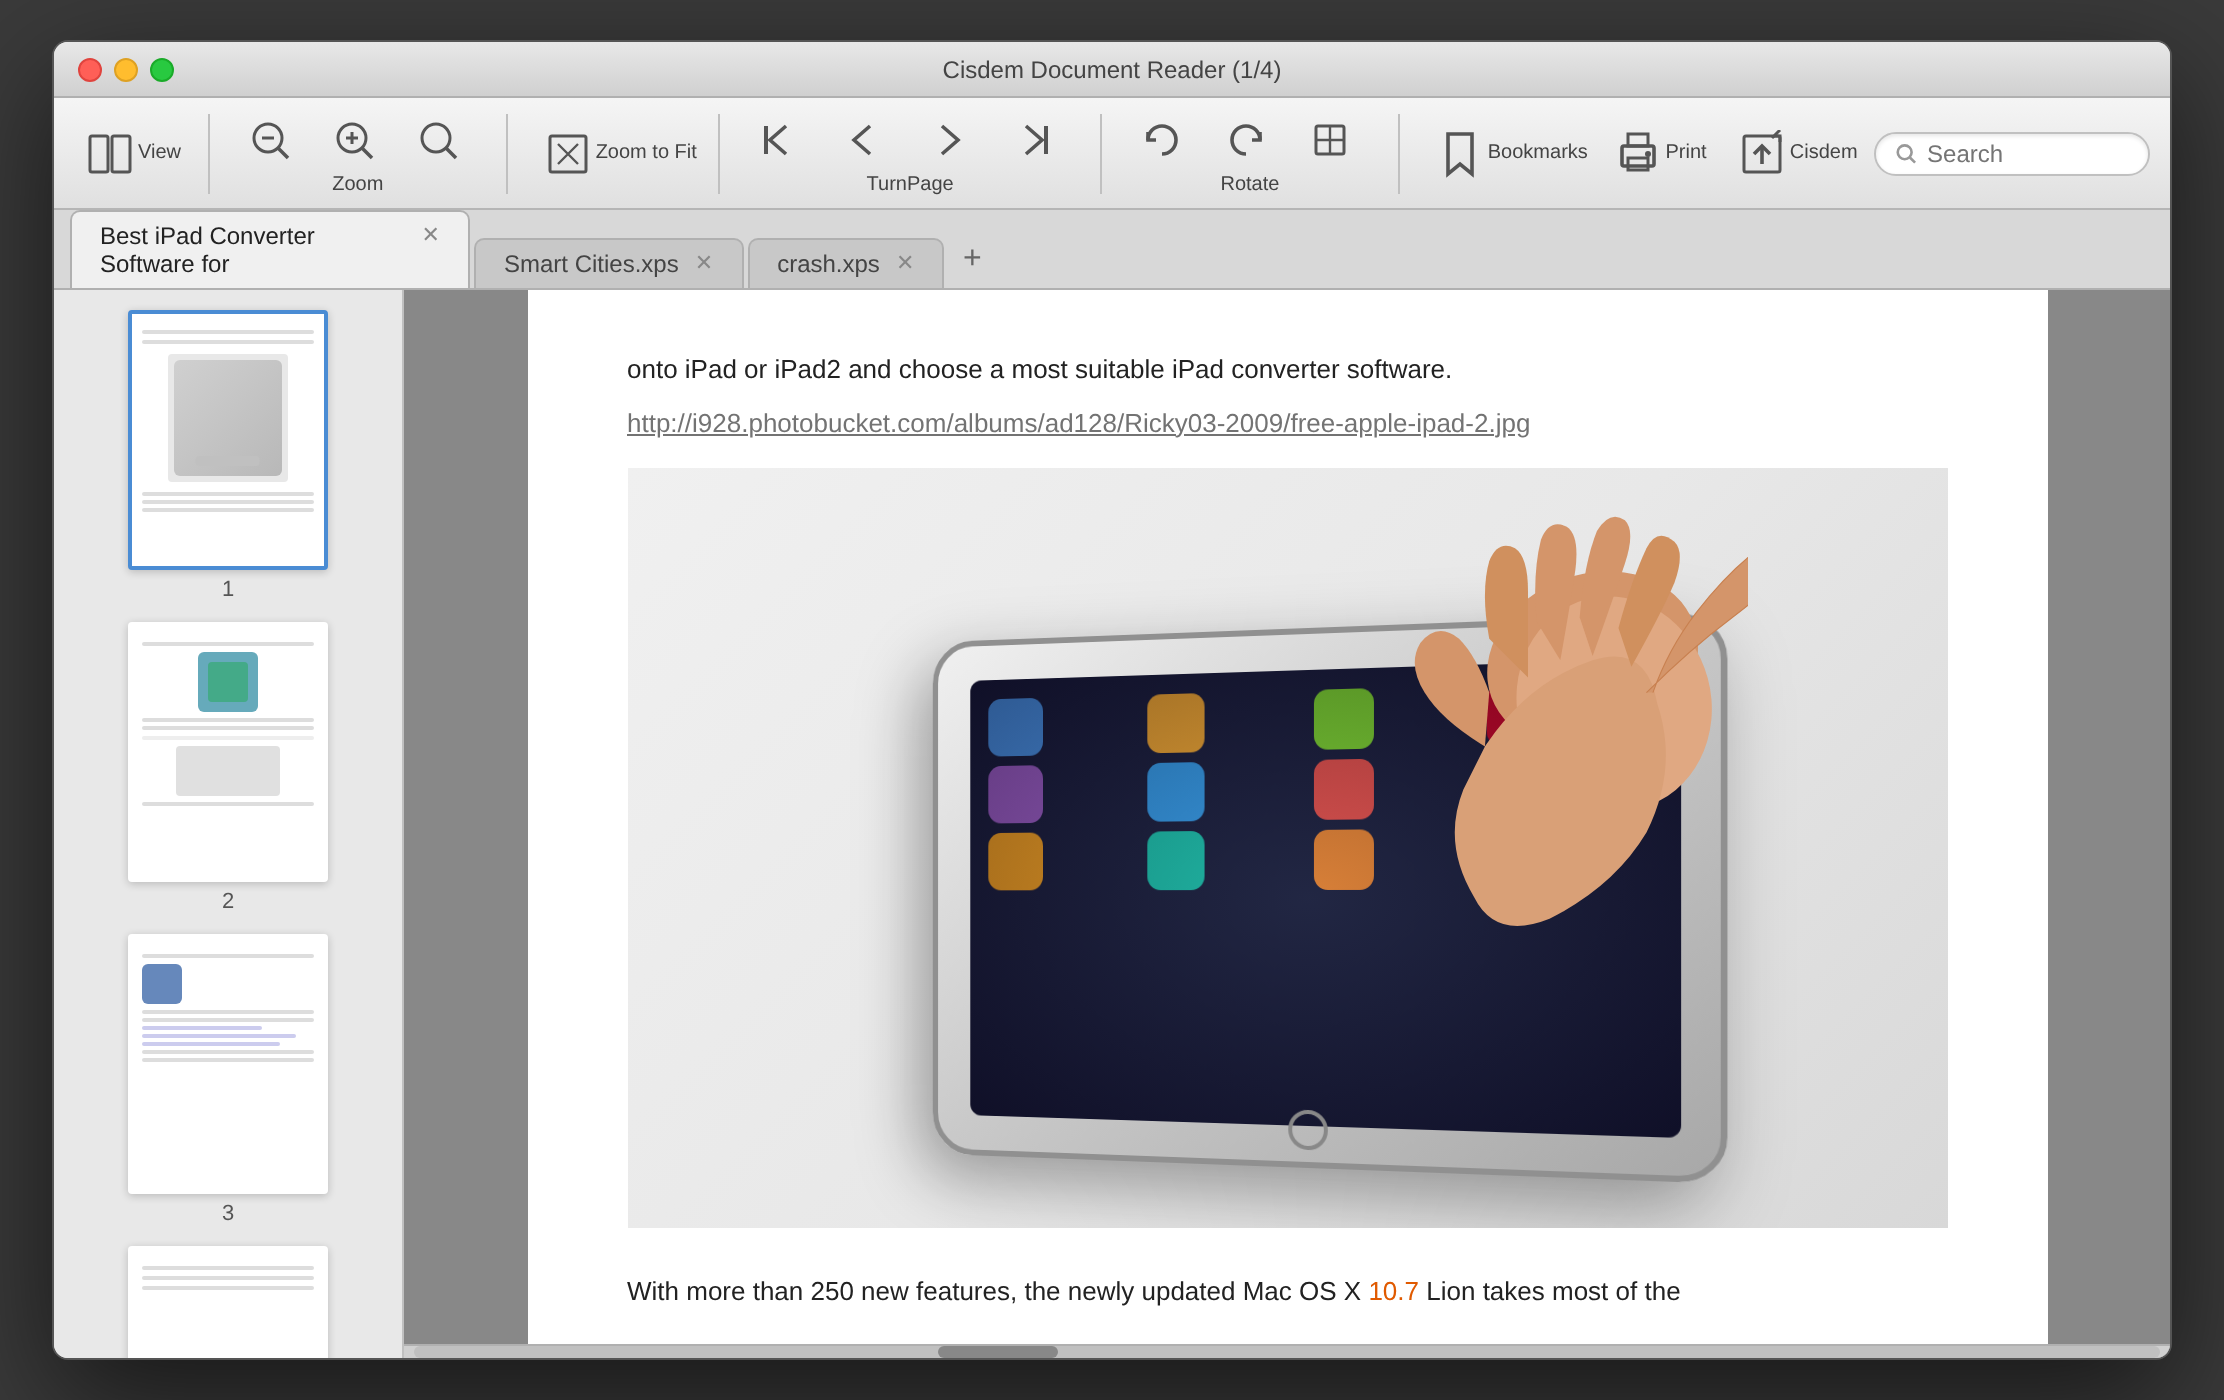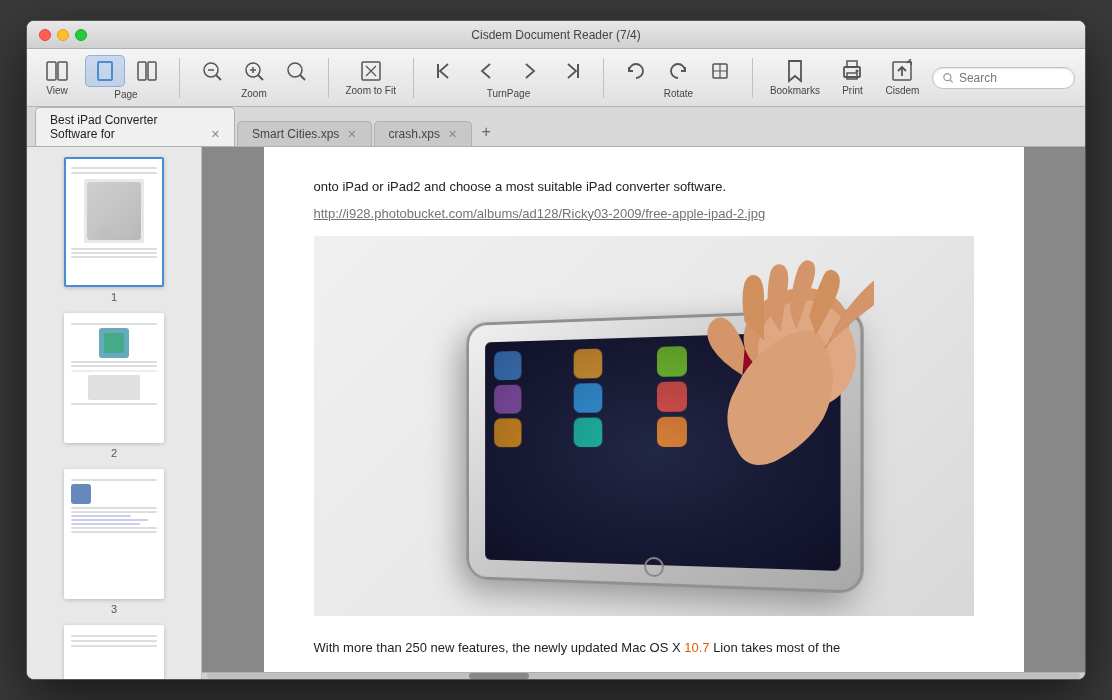--- a/index.html
+++ b/index.html
@@ -70,21 +70,21 @@
       gap: 2px;
       flex-direction: column;
     }
     .toolbar-group-row {
       display: flex;
       align-items: center;
       gap: 2px;
     }
     .toolbar-btn {
       display: flex;
-      flex-direction: column;
+      flex-direction: row;
       align-items: center;
       gap: 2px;
       padding: 3px 6px;
       border-radius: 5px;
       cursor: pointer;
       min-width: 40px;
     }
     .toolbar-btn.active {
       background: rgba(80,140,220,0.25);
       border: 1px solid rgba(80,140,220,0.5);
@@ -132,21 +132,21 @@
     .tabs-bar {
       background: #d8d8d8;
       display: flex;
       align-items: flex-end;
       padding: 0 8px;
       border-bottom: 1px solid #b0b0b0;
       gap: 2px;
     }
     .tab {
       display: flex;
-      align-items: flex-end;
+      align-items: flex-start;
       gap: 6px;
       padding: 5px 14px 5px 14px;
       background: #c8c8c8;
       border: 1px solid #b0b0b0;
       border-bottom: none;
       border-radius: 5px 5px 0 0;
       font-size: 12px;
       color: #444;
       cursor: pointer;
       min-width: 80px;
@@ -320,55 +320,35 @@
 <body>
 
 <div class="window">
 
   <div class="titlebar">
     <div class="traffic-lights">
       <div class="traffic-light tl-red"></div>
       <div class="traffic-light tl-yellow"></div>
       <div class="traffic-light tl-green"></div>
     </div>
-    <span class="titlebar-title">Cisdem Document Reader (7/4)</span>
+    <span class="titlebar-title">Cisdem Document Reader (1/4)</span>
   </div>
 
   <div class="toolbar">
 
     <div class="toolbar-btn">
       <div class="toolbar-icon">
         <svg width="24" height="24" viewBox="0 0 24 24">
           <rect x="2" y="3" width="9" height="18" rx="1" fill="none" stroke="#555" stroke-width="1.5"></rect>
           <rect x="13" y="3" width="9" height="18" rx="1" fill="none" stroke="#555" stroke-width="1.5"></rect>
         </svg>
       </div>
       <span class="toolbar-btn-label">View</span>
     </div>
 
-    <div class="toolbar-group">
-      <div class="toolbar-group-row">
-        <div class="toolbar-btn active">
-          <div class="toolbar-icon">
-            <svg width="22" height="22" viewBox="0 0 22 22">
-              <rect x="4" y="2" width="14" height="18" rx="1" fill="none" stroke="#4a8cd4" stroke-width="2"></rect>
-            </svg>
-          </div>
-        </div>
-        <div class="toolbar-btn">
-          <div class="toolbar-icon">
-            <svg width="22" height="22" viewBox="0 0 22 22">
-              <rect x="2" y="2" width="8" height="18" rx="1" fill="none" stroke="#555" stroke-width="1.5"></rect>
-              <rect x="12" y="2" width="8" height="18" rx="1" fill="none" stroke="#555" stroke-width="1.5"></rect>
-            </svg>
-          </div>
-        </div>
-      </div>
-      <span class="toolbar-btn-label">Page</span>
-    </div>
 
     <div class="toolbar-divider"></div>
 
     <div class="toolbar-group">
       <div class="toolbar-group-row">
         <div class="toolbar-btn">
           <div class="toolbar-icon">
             <svg width="22" height="22" viewBox="0 0 22 22">
               <circle cx="10" cy="10" r="7" fill="none" stroke="#555" stroke-width="1.5"></circle>
               <line x1="7" y1="10" x2="13" y2="10" stroke="#555" stroke-width="1.5"></line>

